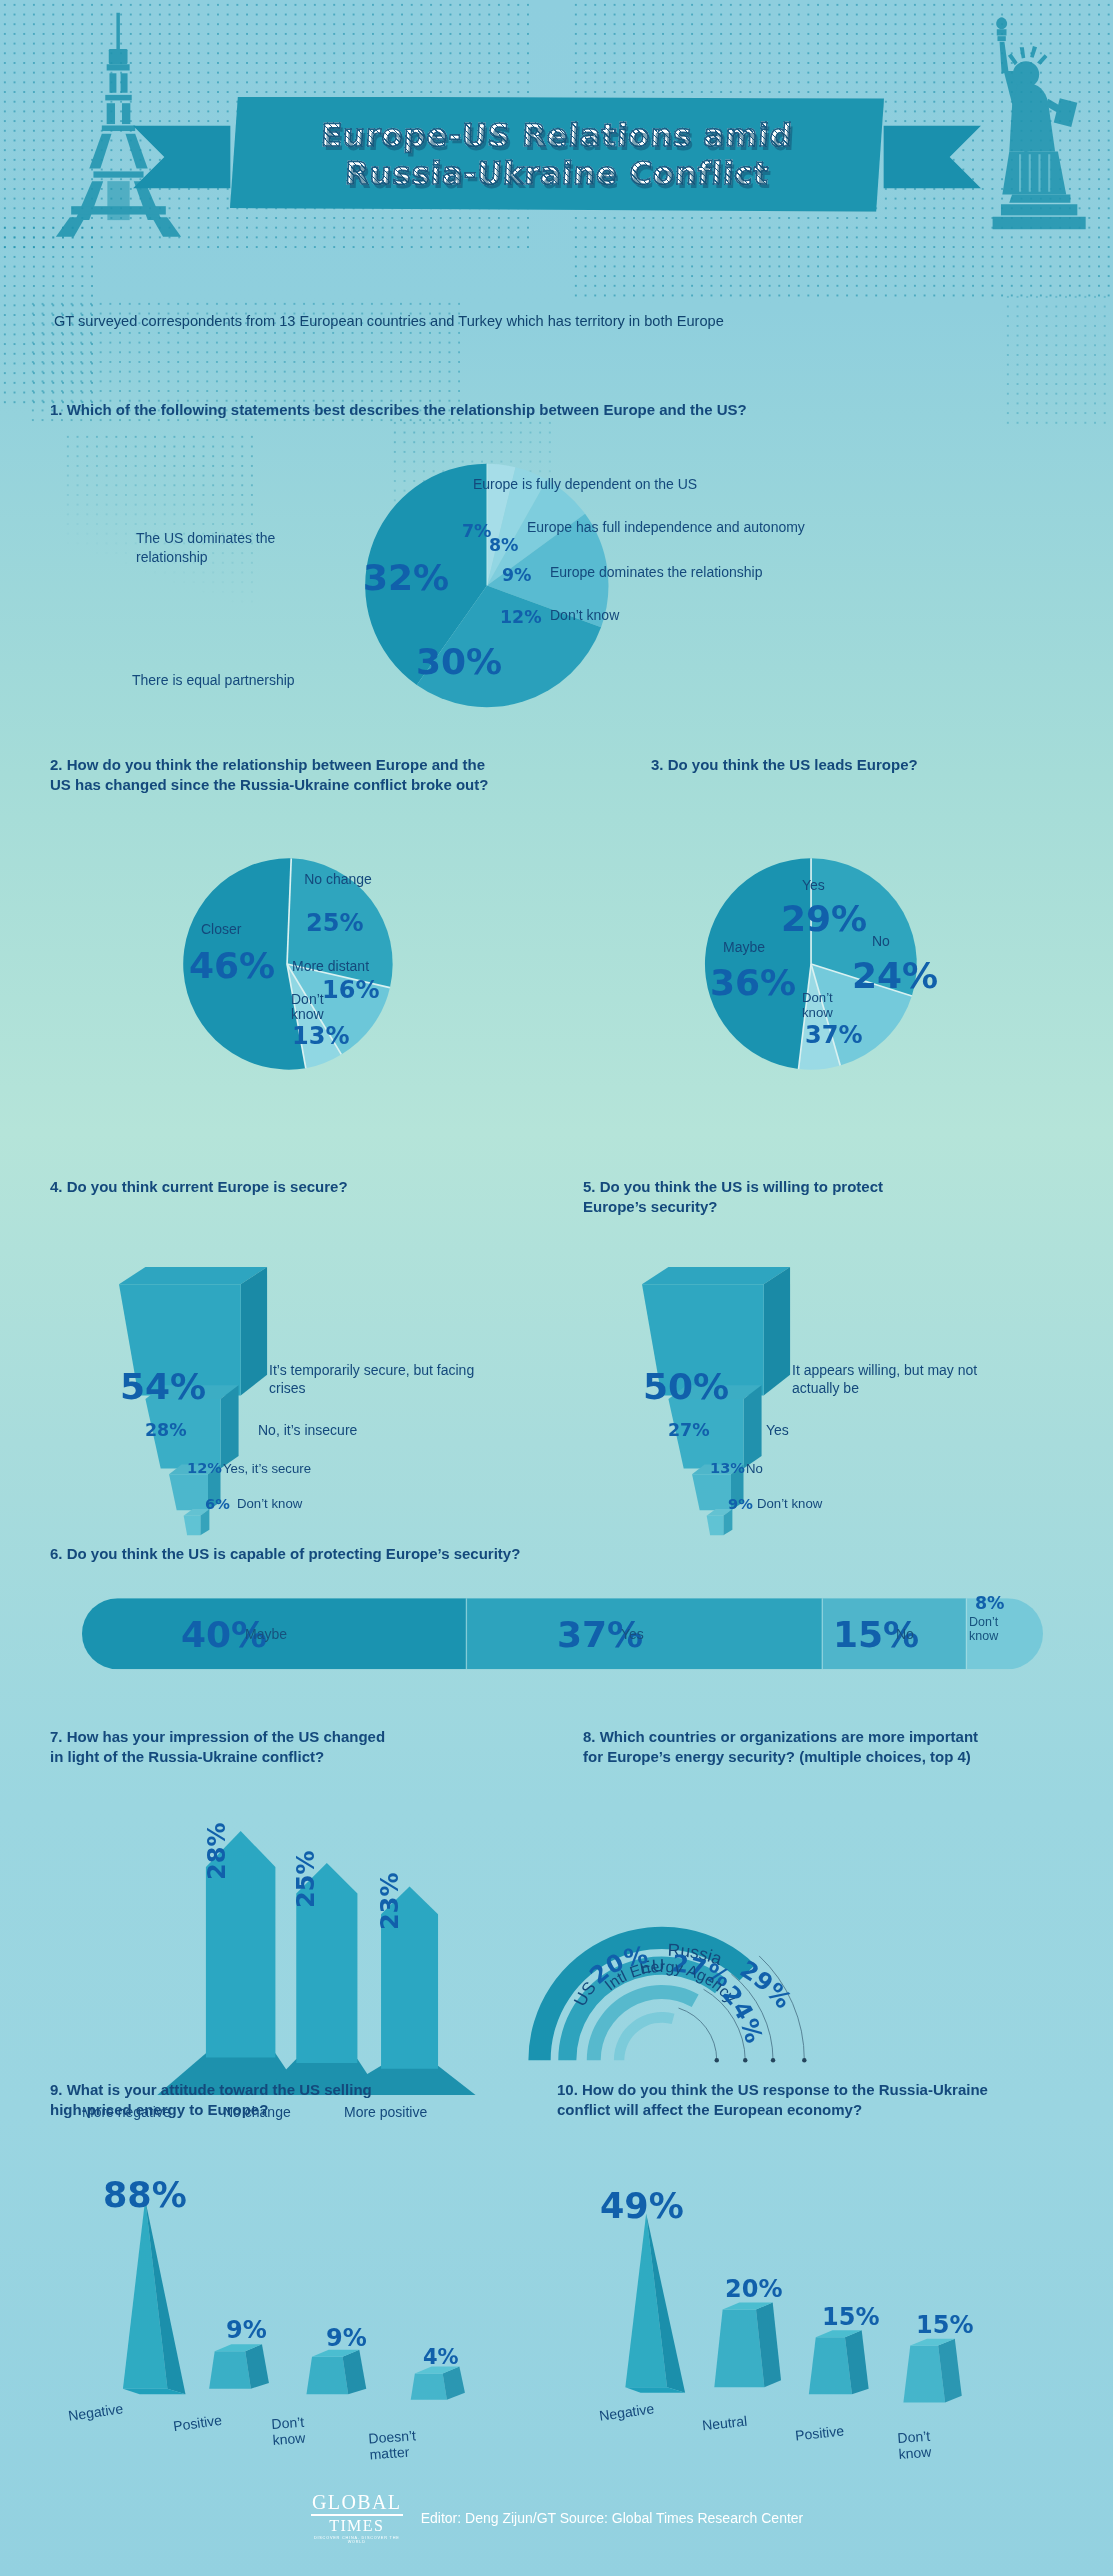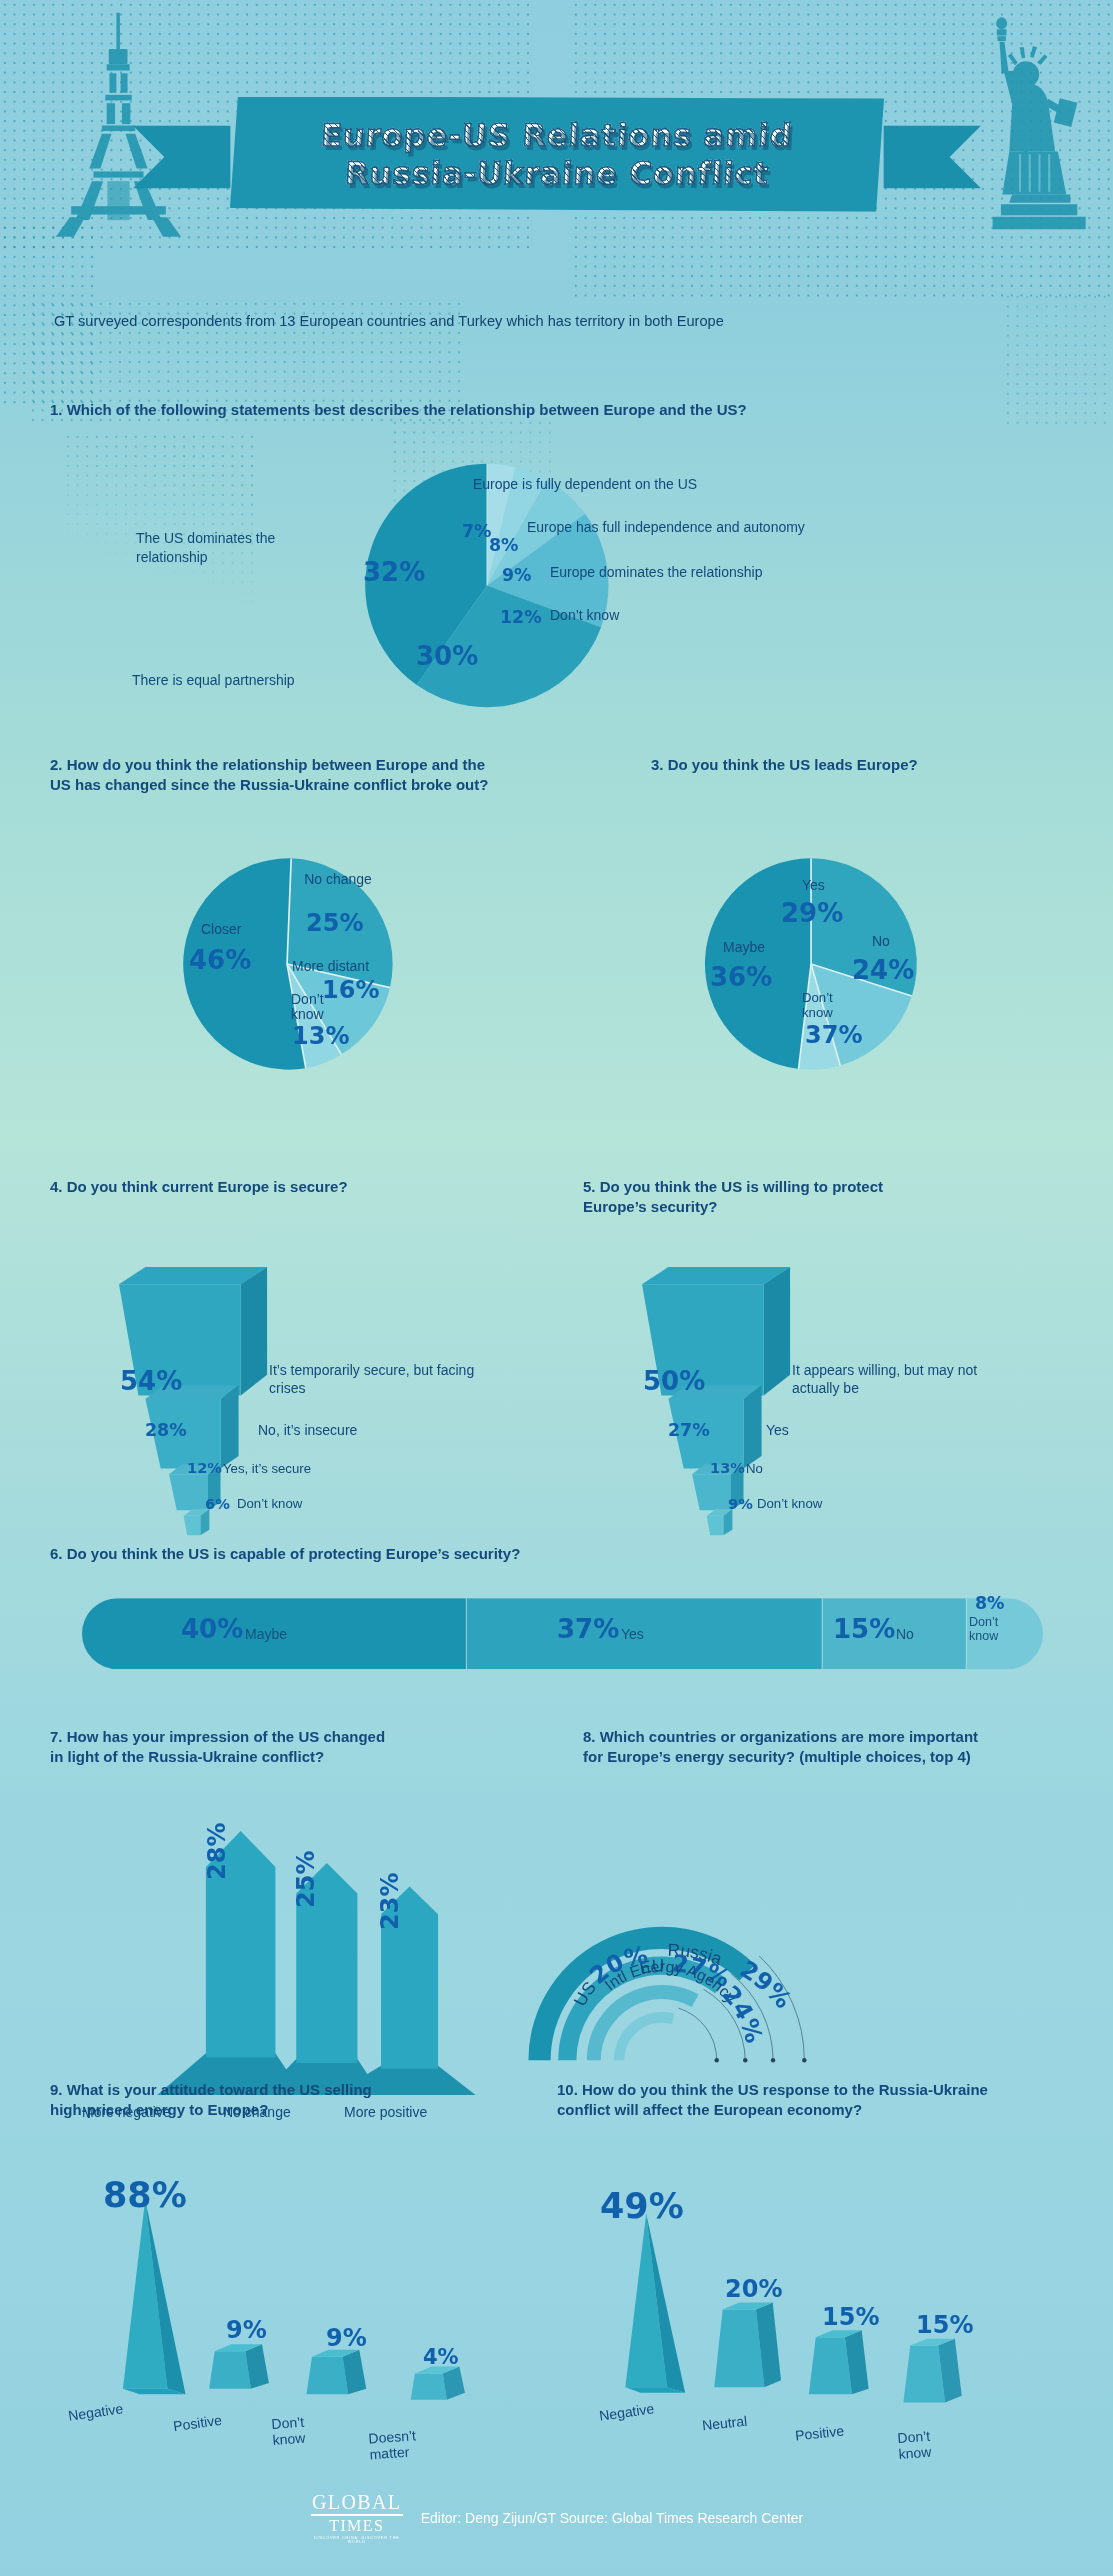--- a/index.html
+++ b/index.html
@@ -51,21 +51,21 @@
     position:absolute; left:54px; top:312px; width:947px;
     color:#10436f; font-size:14.6px; line-height:1.35; font-weight:500;
   }
 
   
   .qh { position:absolute; color:#14497c; font-weight:bold; font-size:15px; line-height:1.35; }
 
   
   .lbl { position:absolute; color:#14497c; font-size:14px; line-height:1.3; }
   .pct { position:absolute; color:#1160ab; font-weight:bold; font-family:"DejaVu Sans",sans-serif; }
-  .pct-lg { font-size:26px; }
+  .pct-lg { font-size:36px; }
   .pct-md { font-size:24px; }
   .pct-sm { font-size:17.4px; }
   .pct-xs { font-size:14.6px; }
 
   svg { position:absolute; overflow:visible; }
 
   
   #footer { position:absolute; left:0; top:2490px; width:1114px; height:56px;
             display:flex; align-items:center; justify-content:center; gap:18px; }
   #gt-logo { width:92px; color:#fff; text-align:center; line-height:1; }

